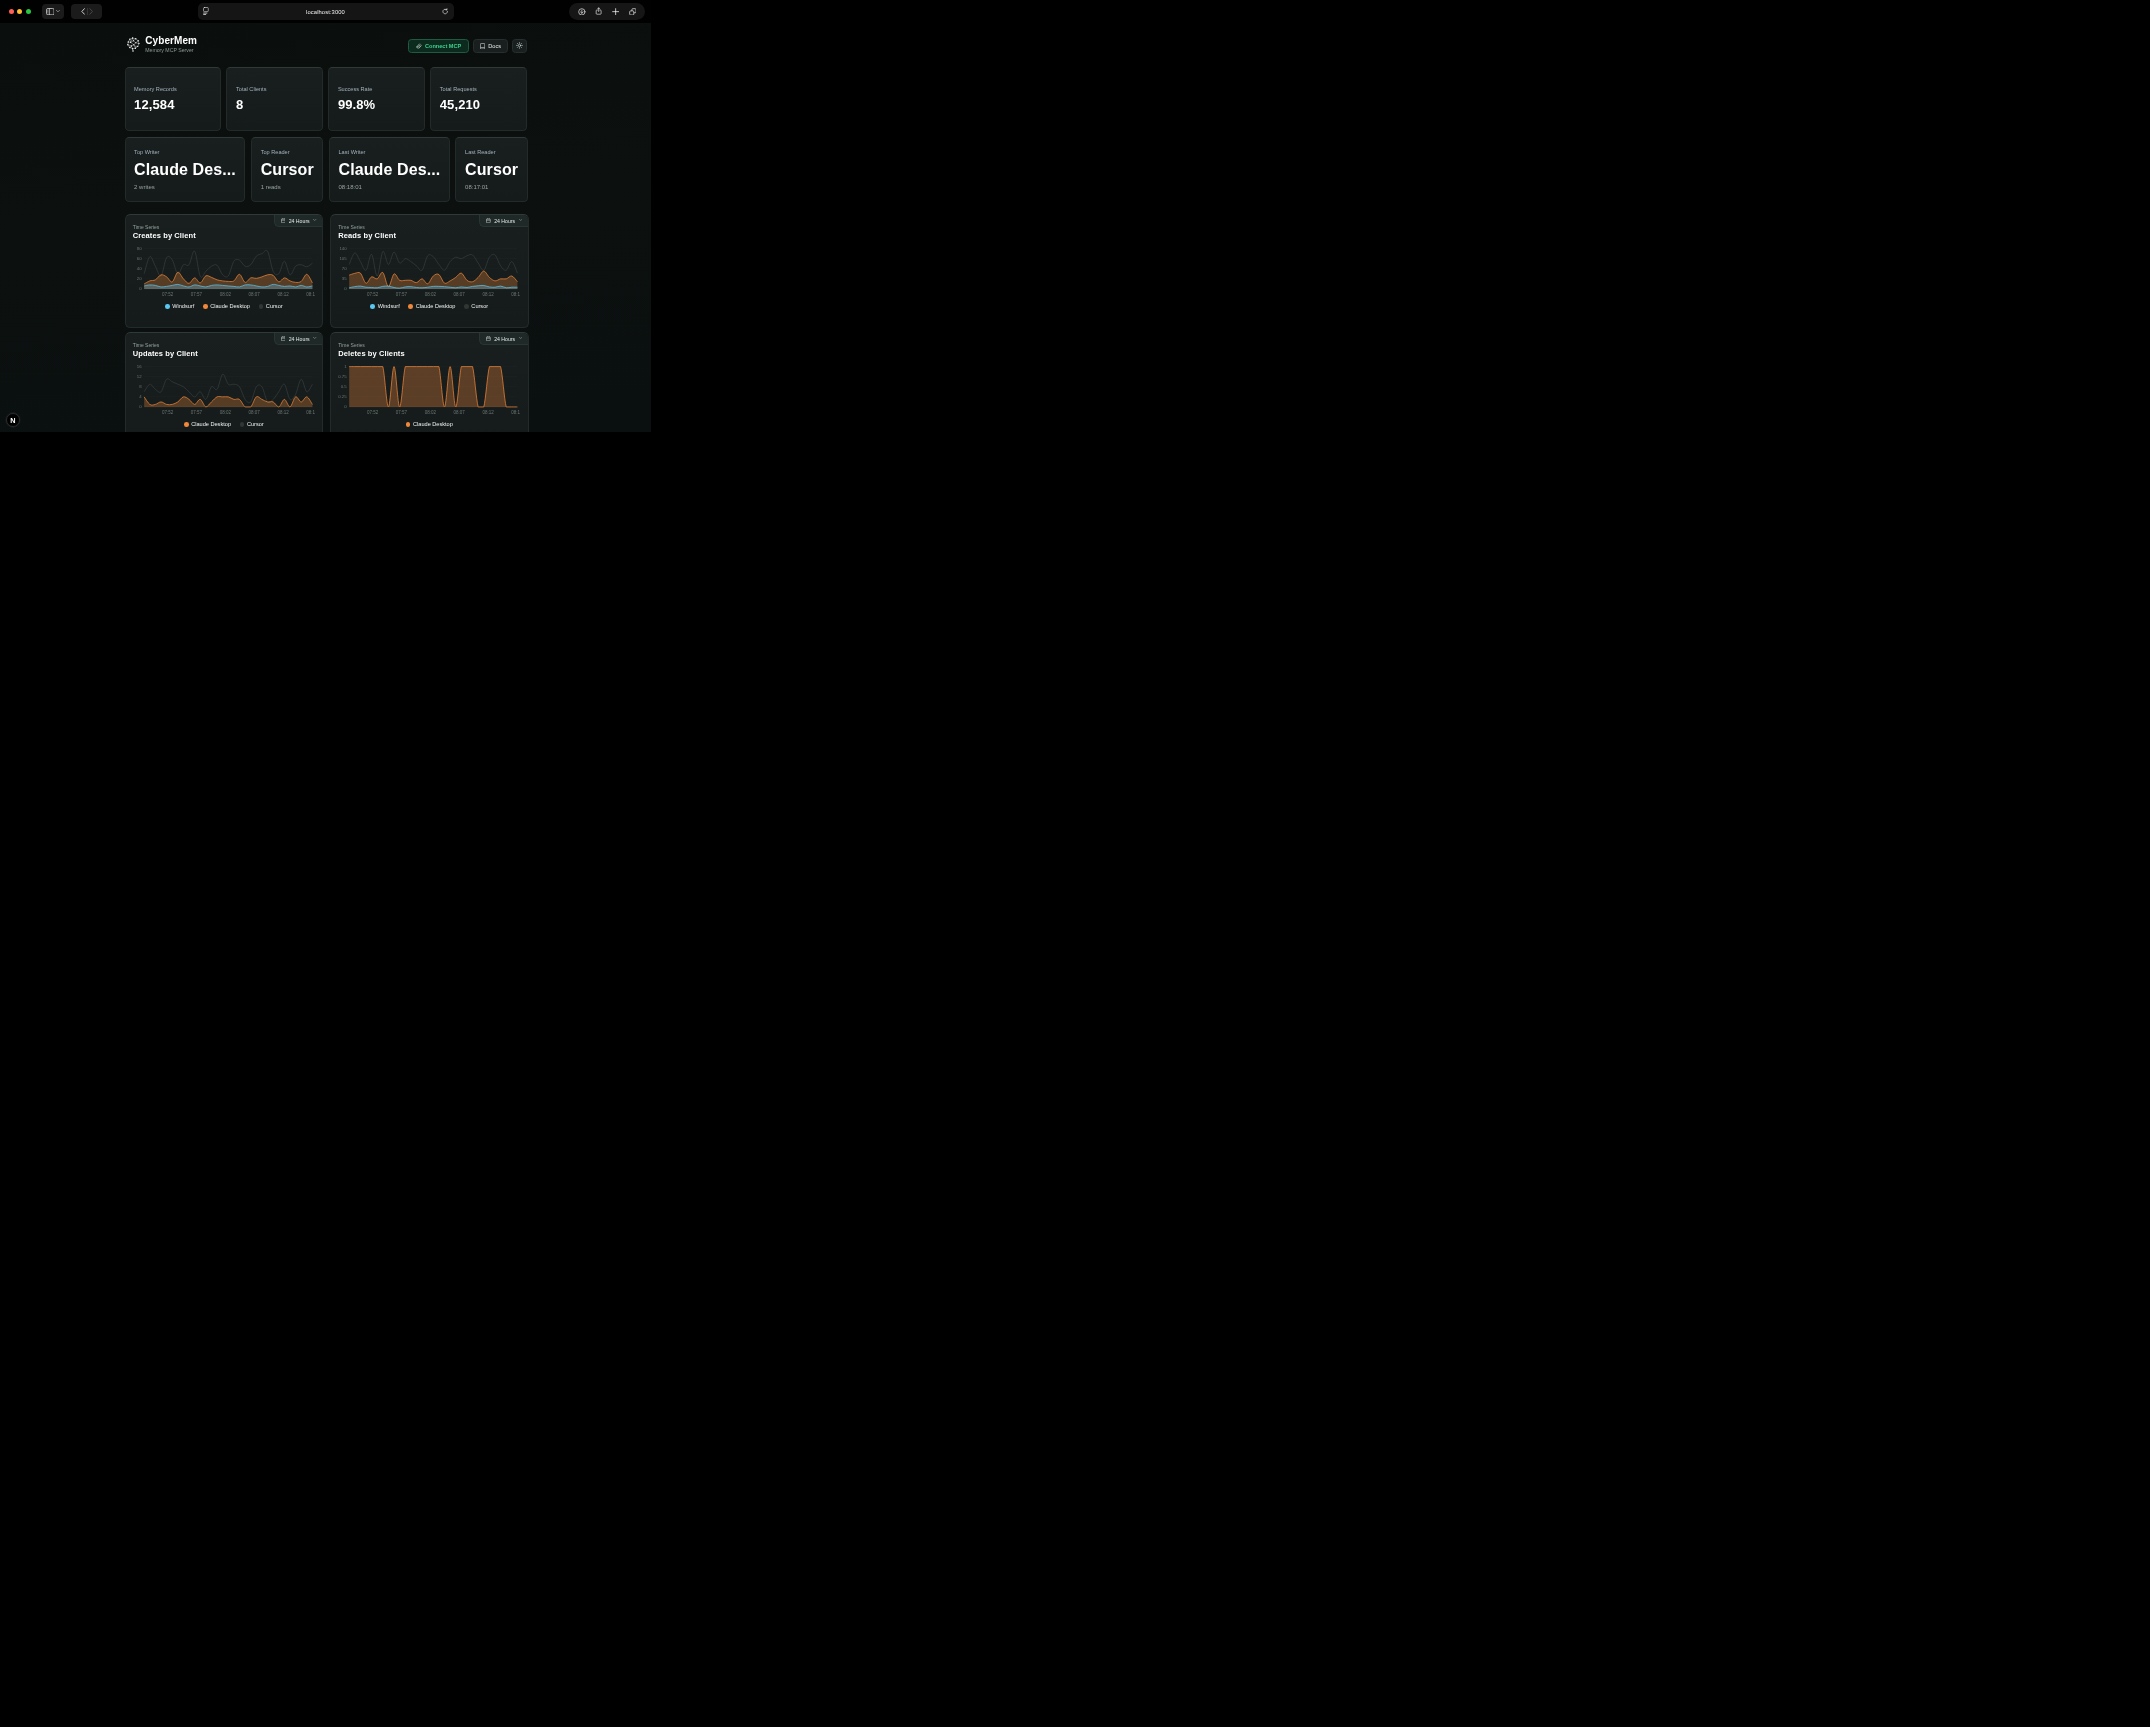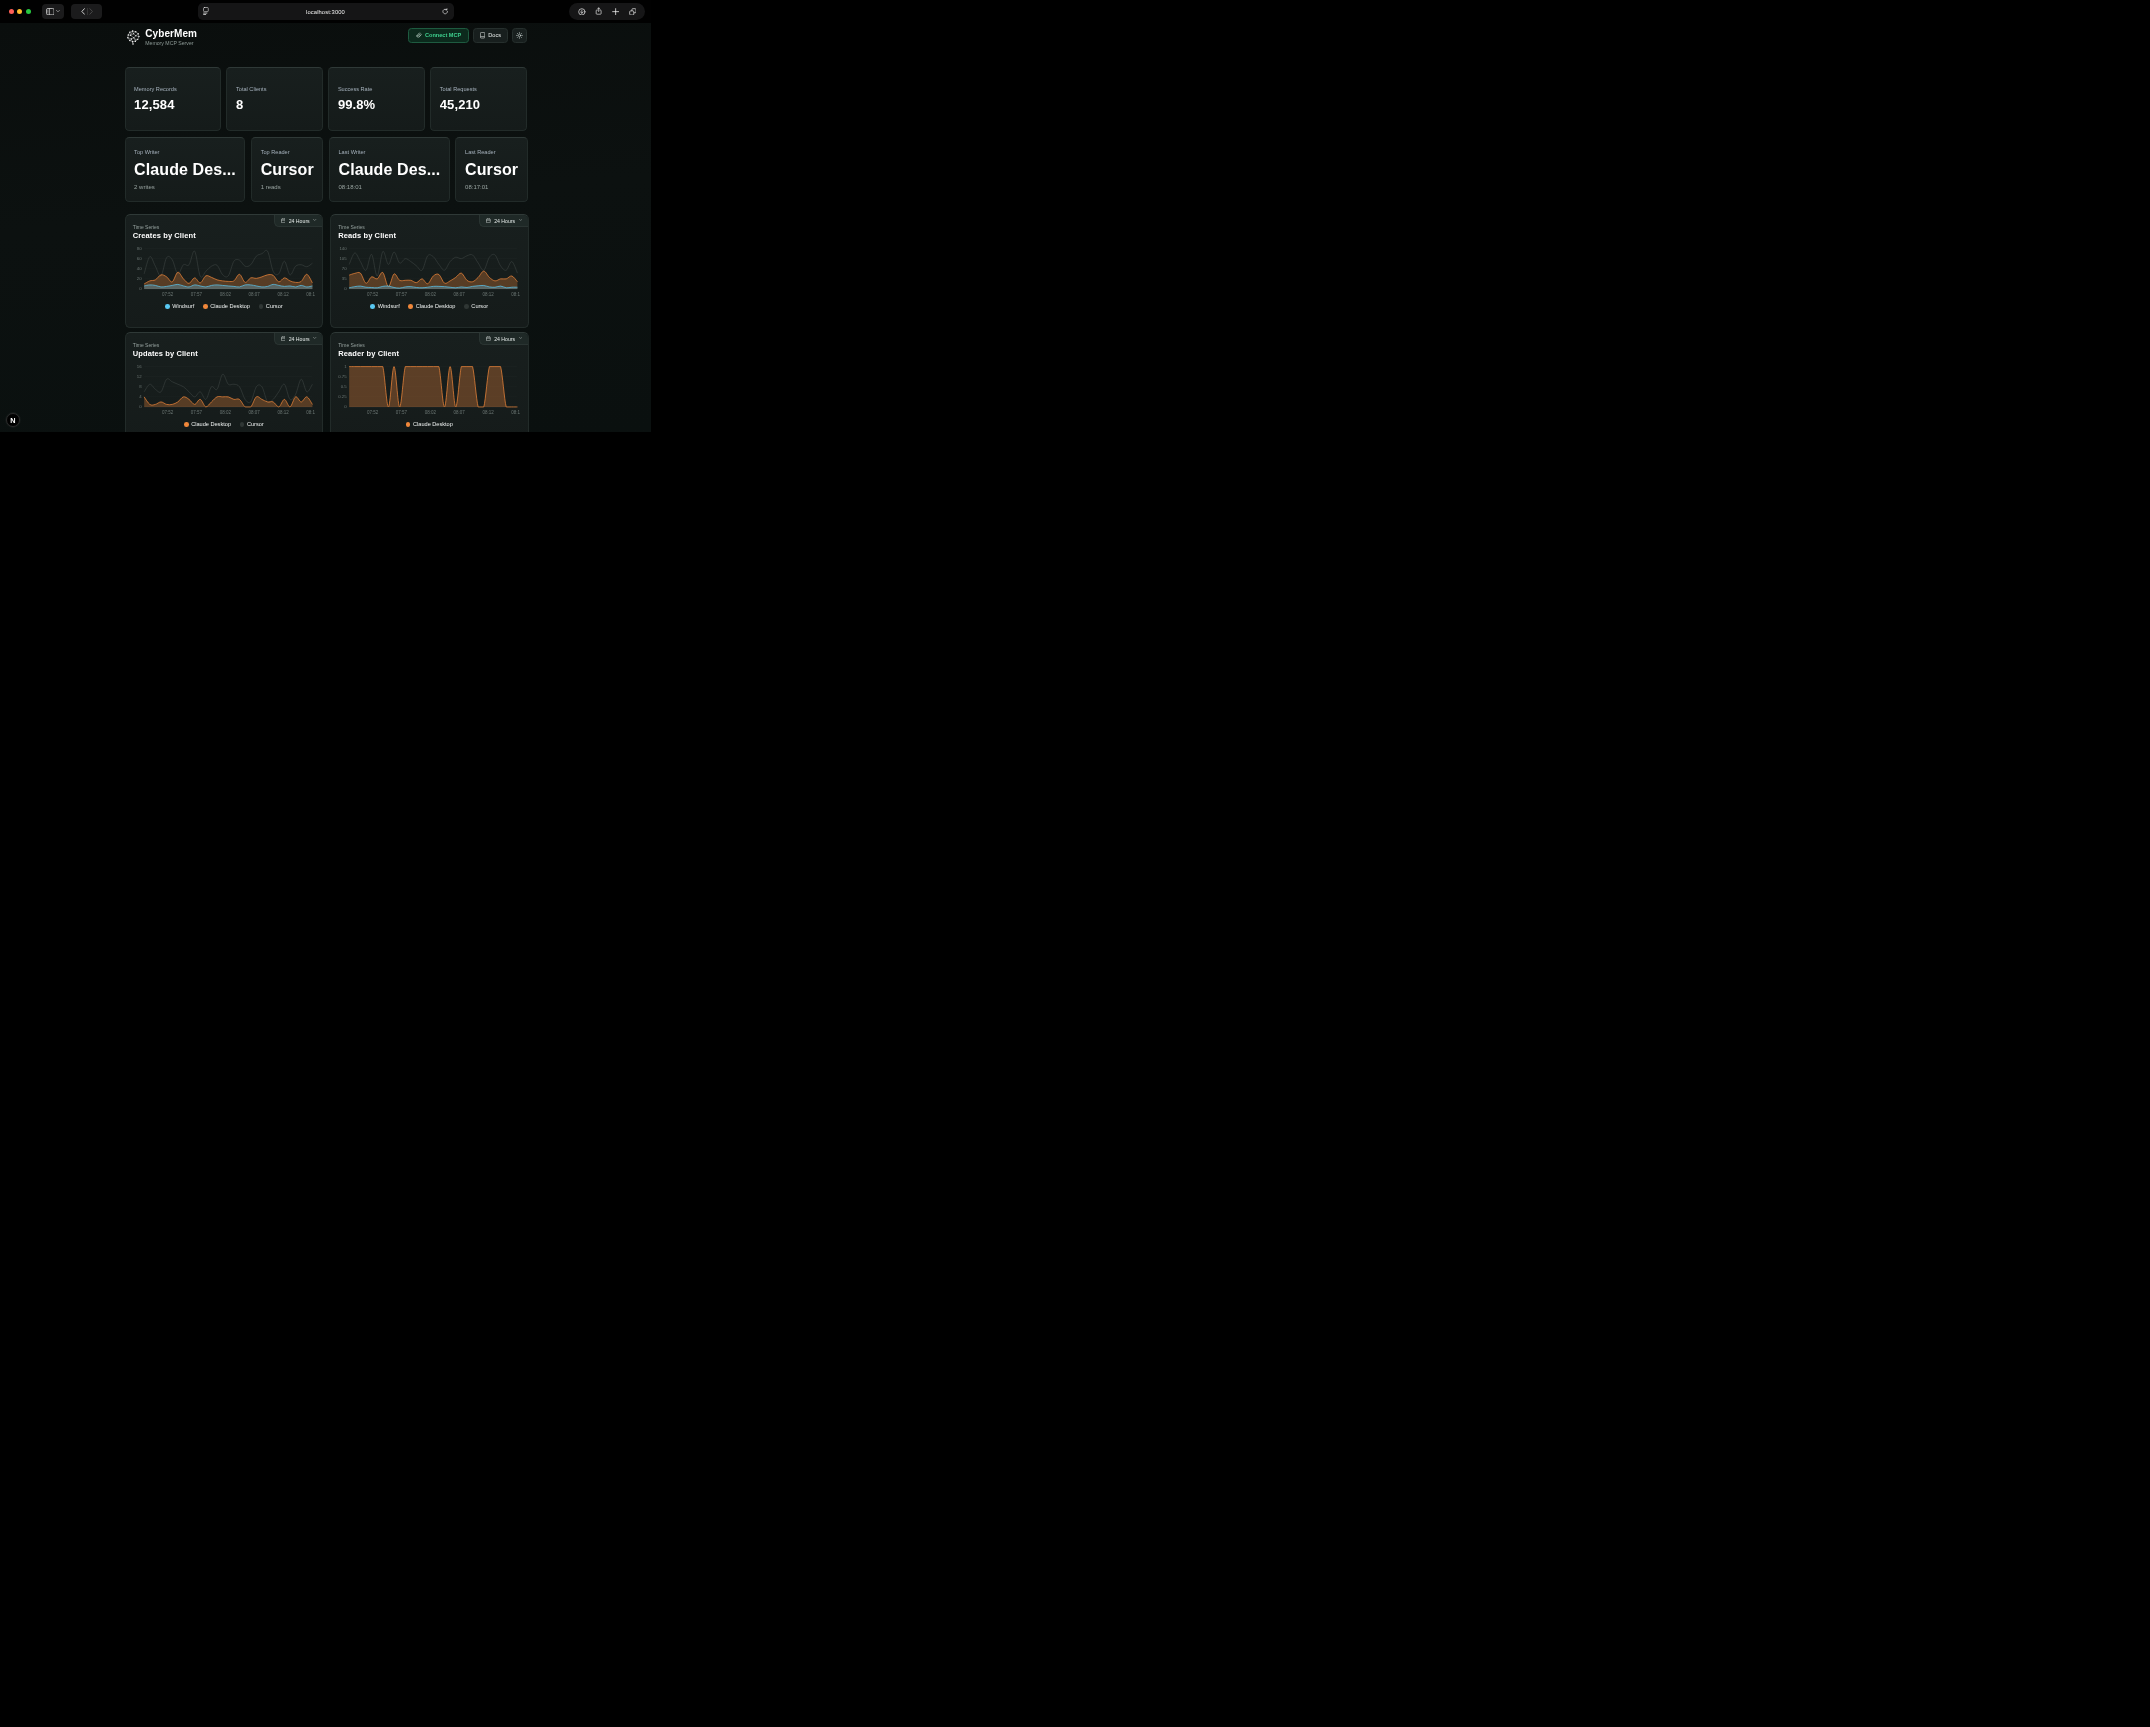--- a/index.html
+++ b/index.html
@@ -33,21 +33,21 @@
     margin-left:auto; height:17px; background:#161617; border-radius:8.6px;
     display:flex; align-items:center; gap:9.5px; padding:0 8.6px;
   }
   
   .page {
     height:409px; overflow:hidden; position:relative;
     background:linear-gradient(175deg,#0a0e0d 0%,#0c1110 45%,#0a100f 100%);
   }
   .container { width:402px; margin:0 auto; padding-top:5.2px; }
   
-  .app-header { display:flex; align-items:flex-start; justify-content:space-between; height:25px; }
+  .app-header { display:flex; align-items:flex-end; justify-content:space-between; height:25px; }
   .brand { display:flex; align-items:center; gap:4.7px; }
   .brand-text .title { color:#fff; font-size:10px; font-weight:700; letter-spacing:0.1px; }
   .brand-text .subtitle { color:#8d9a96; font-size:5.2px; margin-top:1.3px; }
   .header-actions { display:flex; align-items:center; gap:4.3px; }
   .btn { height:14.6px; border-radius:3.4px; display:flex; align-items:center; gap:3.4px;
          font-size:5.6px; cursor:pointer; }
   .btn-connect { padding:0 6.5px; background:#0c2a1d; border:0.4px solid #1e5b40; color:#3ecf8e; font-weight:600; }
   .btn-plain   { padding:0 5.6px; background:#181f1e; border:0.4px solid #262f2d; color:#e9edeb; }
   .btn-icon    { width:14.6px; justify-content:center; padding:0; }
   
@@ -474,21 +474,21 @@
               <line x1="3.6" y1="0.8" x2="3.6" y2="2.6"></line>
                 <line x1="8.4" y1="0.8" x2="8.4" y2="2.6"></line>
             </svg>
           </span>
           <span>24 Hours</span>
           <svg width="3.4" height="2.2" viewBox="0 0 10 7" fill="none" stroke="#aab3b0" stroke-width="1.6" stroke-linecap="round">
               <path d="M1 1 L5 5 L9 1"></path>
             </svg>
         </div>
         <div class="chart-kicker">Time Series</div>
-        <div class="chart-title">Reader by Client</div>
+        <div class="chart-title">Deletes by Clients</div>
         <div class="chart-svg-wrap">
             <svg width="182" height="57" viewBox="0 0 424 132">
               <line x1="26" x2="418" y1="102" y2="102" stroke="rgba(255,255,255,0.055)" stroke-width="1"></line>
               <text x="20" y="105.5" text-anchor="end" fill="#6b7673" font-size="10">0</text>
               <line x1="26" x2="418" y1="78.5" y2="78.5" stroke="rgba(255,255,255,0.055)" stroke-width="1"></line>
               <text x="20" y="82" text-anchor="end" fill="#6b7673" font-size="10">0.25</text>
               <line x1="26" x2="418" y1="55" y2="55" stroke="rgba(255,255,255,0.055)" stroke-width="1"></line>
               <text x="20" y="58.5" text-anchor="end" fill="#6b7673" font-size="10">0.5</text>
               <line x1="26" x2="418" y1="31.5" y2="31.5" stroke="rgba(255,255,255,0.055)" stroke-width="1"></line>
               <text x="20" y="35" text-anchor="end" fill="#6b7673" font-size="10">0.75</text>

